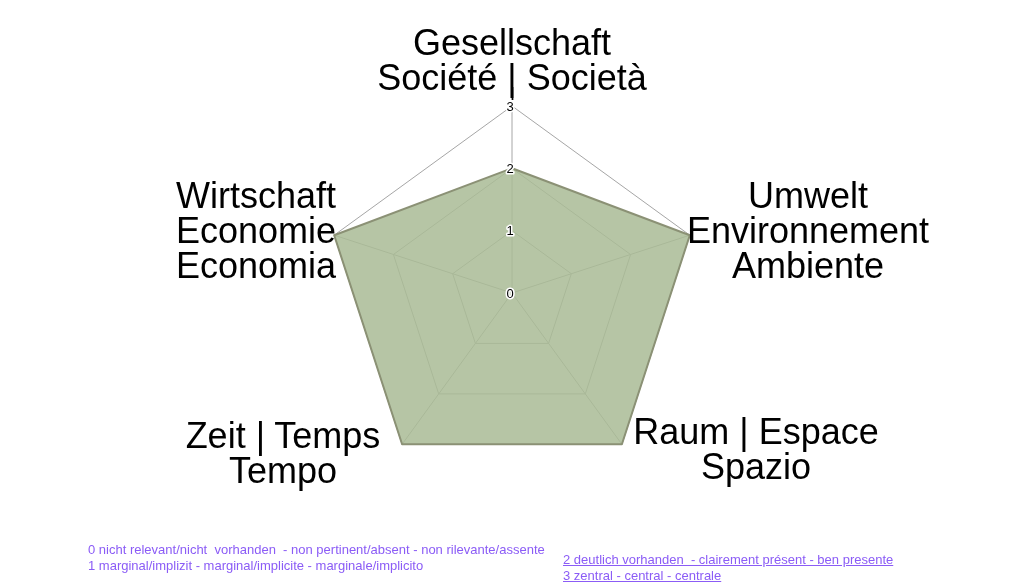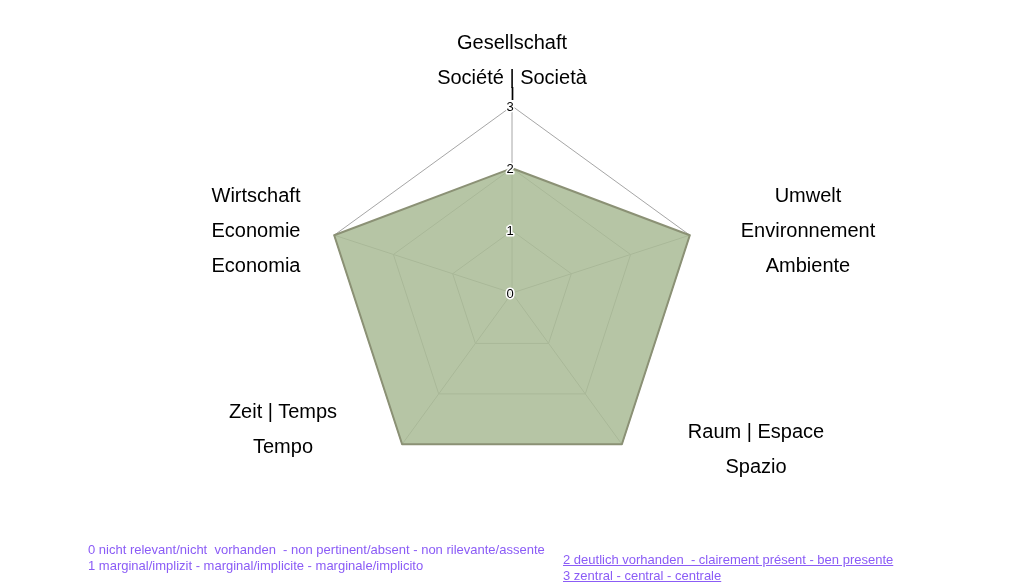--- a/index.html
+++ b/index.html
@@ -10,21 +10,21 @@
     overflow: hidden;
     font-family: "Liberation Sans", sans-serif;
     color: #000;
   }
   .stage { position: absolute; inset: 0; width: 1029px; height: 585px; }
   svg.radar { position: absolute; left: 0; top: 0; }
   .axis-label {
     position: absolute;
     transform: translateX(-50%);
     text-align: center;
-    font-size: 20px;
+    font-size: 36px;
     line-height: 35px;
     white-space: pre-line;
     color: #000;
   }
   .footnote {
     position: absolute;
     font-size: 13px;
     line-height: 16px;
     white-space: pre;
     color: #8b5cf6;
@@ -70,21 +70,21 @@
   <div class="axis-label" style="left:512px; top:25px;">Gesellschaft
 Société | Società</div>
 
   <div class="axis-label" style="left:808px; top:178px;text-align:center;">Umwelt
 Environnement
 Ambiente</div>
 
   <div class="axis-label" style="left:756px; top:414px;">Raum | Espace
 Spazio</div>
 
-  <div class="axis-label" style="left:283px; top:394px;">Zeit | Temps
+  <div class="axis-label" style="left:283px; top:418px;">Zeit | Temps
 Tempo</div>
 
   <div class="axis-label" style="left:256px; top:178px;">Wirtschaft
 Economie
 Economia</div>
 
   <div class="footnote" style="left:88px; top:542px;">0 nicht relevant/nicht  vorhanden  - non pertinent/absent - non rilevante/assente
 1 marginal/implizit - marginal/implicite - marginale/implicito</div>
 
   <div class="footnote" style="left:563px; top:552px;text-decoration:underline;">2 deutlich vorhanden  - clairement présent - ben presente

